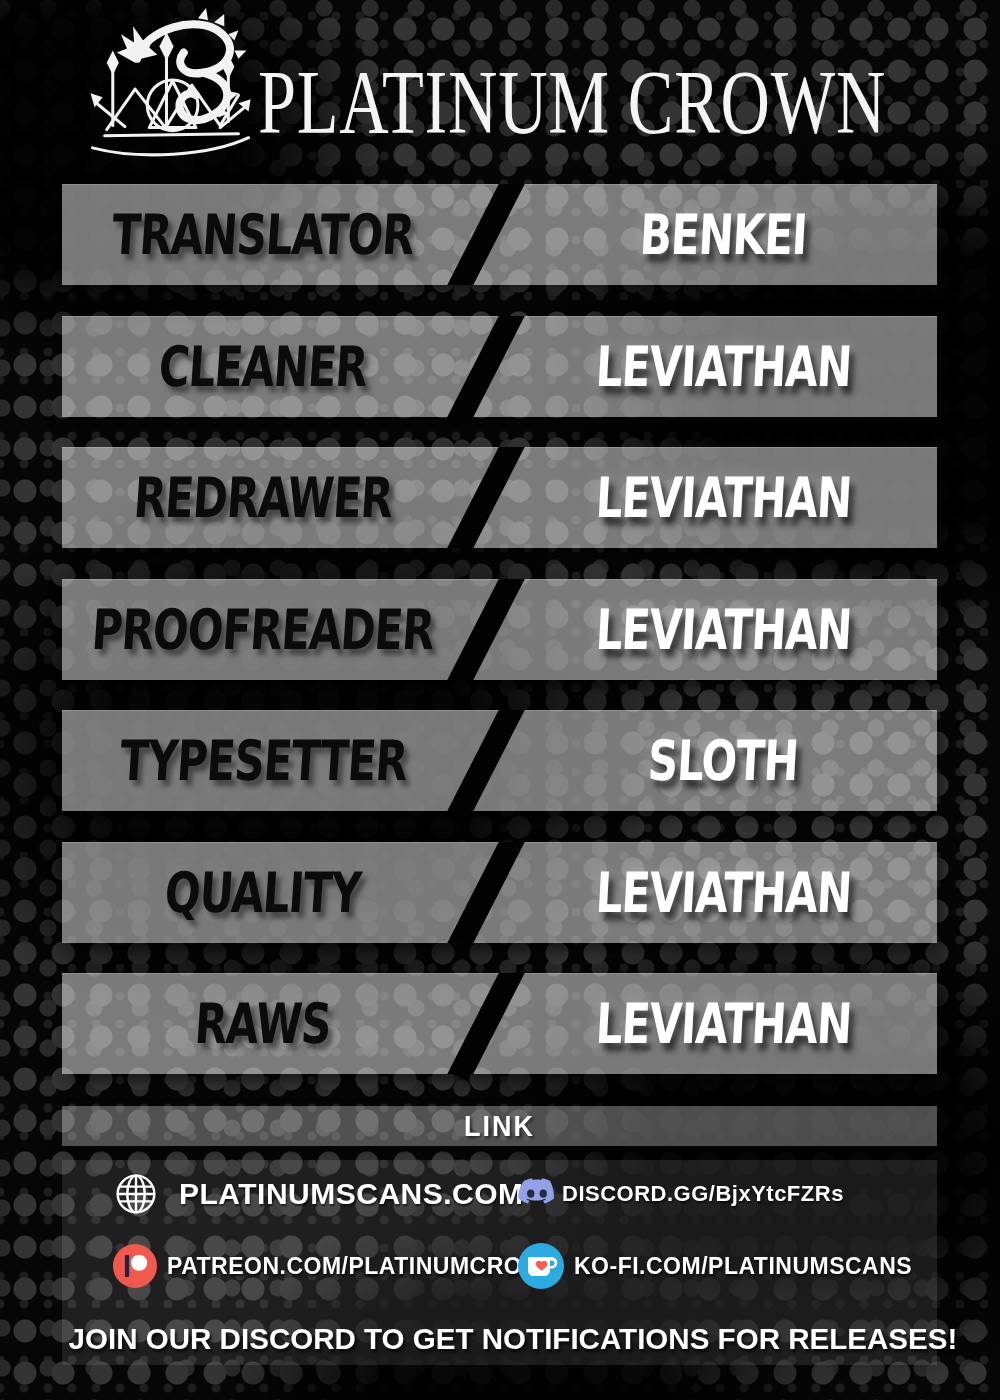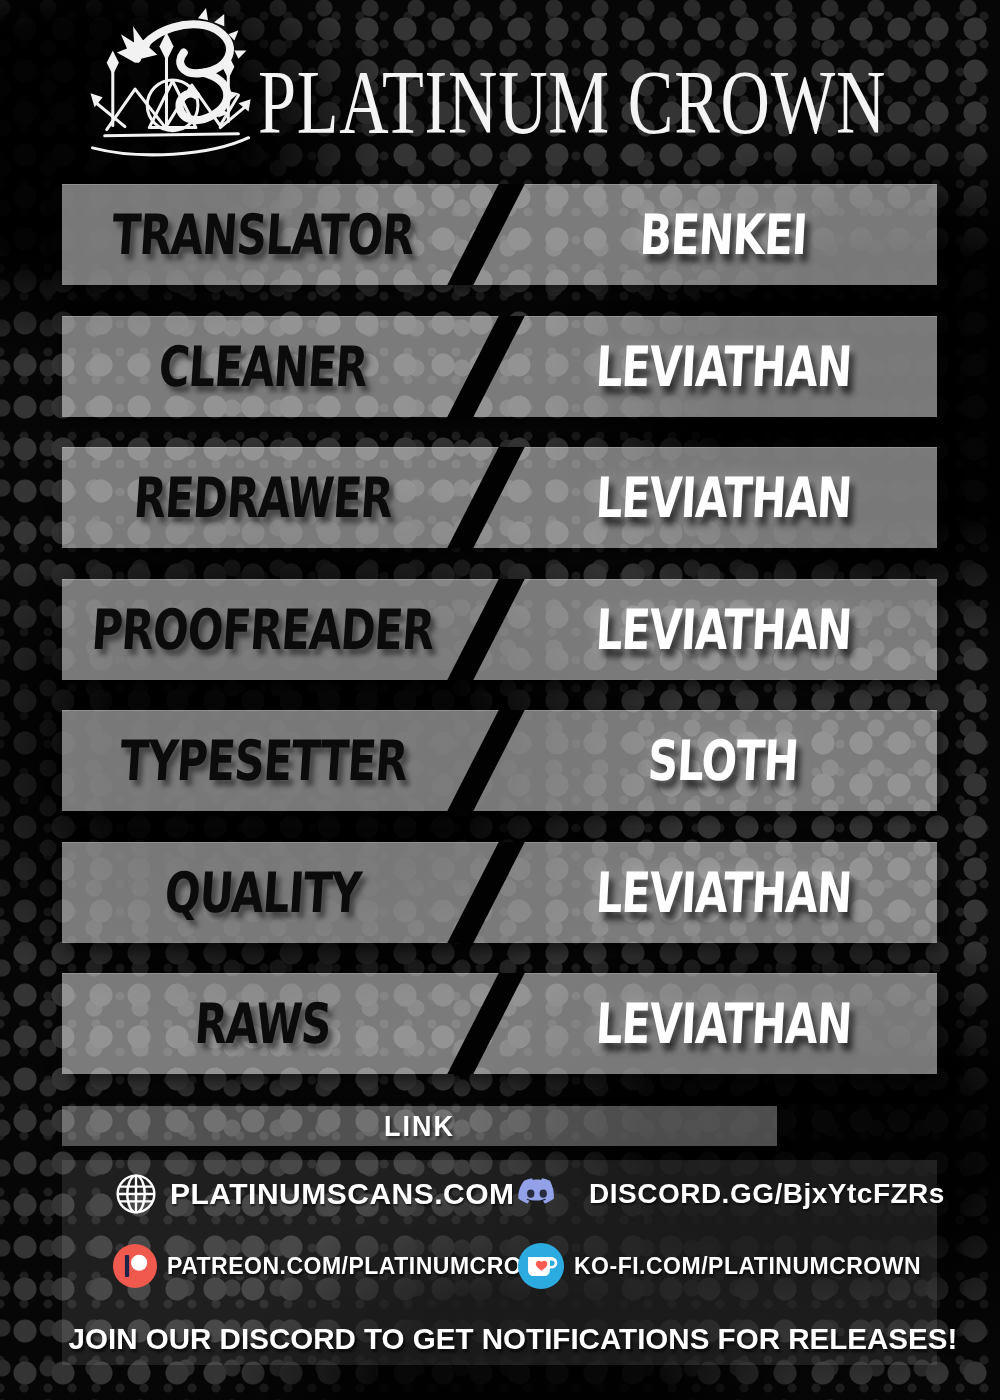--- a/index.html
+++ b/index.html
@@ -46,42 +46,42 @@
     transform:scaleY(1.32) skewX(-5deg);
     text-shadow:5px 5px 5px rgba(25,25,25,0.55);
   }
   .credit-name{
     font-family:"DejaVu Sans",sans-serif;font-weight:700;font-size:42px;color:#ffffff;
     letter-spacing:-1px;white-space:nowrap;
     transform:scaleY(1.32) skewX(-4deg);
     text-shadow:5px 6px 6px rgba(0,0,0,0.65), 0 0 14px rgba(255,255,255,0.25);
   }
   .link-bar{
-    position:absolute;left:62px;top:1106px;width:715px;height:40px;
+    position:absolute;left:62px;top:1106px;width:875px;height:40px;
     background:rgba(255,255,255,0.30);
     display:flex;align-items:center;justify-content:center;
     box-shadow:3px 4px 8px rgba(0,0,0,0.5);
   }
   .link-bar .link-title{
     font-weight:700;font-size:27px;color:#fff;letter-spacing:2px;
     transform:scaleY(1.1);text-shadow:2px 2px 3px rgba(0,0,0,0.6);
   }
   .links-panel{
     position:absolute;left:62px;top:1160px;width:875px;height:205px;
     background:rgba(255,255,255,0.10);
   }
   .link-item{position:absolute;display:flex;align-items:center;}
   .link-item .li-icon{flex:0 0 auto;display:block;}
   .link-text{color:#fff;font-weight:700;white-space:nowrap;text-shadow:1px 2px 2px rgba(0,0,0,0.6);}
   #link-web{left:52px;top:12px;}
   #link-web .li-icon{width:44px;height:44px;}
-  #link-web .link-text{margin-left:12px;font-size:30px;letter-spacing:0.5px;}
+  #link-web .link-text{margin-left:21px;font-size:30px;letter-spacing:0.5px;}
   #link-discord{left:455px;top:15px;}
   #link-discord .li-icon{width:40px;height:38px;}
-  #link-discord .link-text{margin-left:32px;font-size:28px;letter-spacing:0.5px;}
+  #link-discord .link-text{margin-left:5px;font-size:22px;letter-spacing:0.5px;}
   #link-patreon{left:51px;top:84px;}
   #link-patreon .li-icon{width:44px;height:44px;}
   #link-patreon .link-text{margin-left:10px;font-size:23px;letter-spacing:0.5px;}
   #link-kofi{left:456px;top:83px;}
   #link-kofi .li-icon{width:46px;height:46px;}
   #link-kofi .link-text{margin-left:10px;font-size:23px;letter-spacing:0.5px;}
   .footer-message{
     position:absolute;left:0;width:875px;top:162px;text-align:center;
     color:#fff;font-weight:700;font-size:30px;letter-spacing:0px;white-space:nowrap;
     transform:scaleX(0.985);transform-origin:center;
@@ -228,19 +228,19 @@
       <span class="link-text">PATREON.COM/PLATINUMCROWN</span>
     </div>
 
     <div class="link-item" id="link-kofi">
       <svg class="li-icon" viewBox="0 0 48 48">
         <circle cx="24" cy="24" r="24" fill="#2cabe1"></circle>
         <path fill="#ffffff" d="M10.5 14.5h23.8c3.9 0 6.7 2.7 6.7 6.1s-2.8 6.1-6.7 6.1h-1.1v1.9c0 3.2-2.6 5.9-5.8 5.9H16.3c-3.2 0-5.8-2.7-5.8-5.9z"></path>
         <path fill="#2cabe1" d="M33.4 18.3h1.6c1.9 0 3.2 1.1 3.2 2.8s-1.3 2.8-3.2 2.8h-1.6z"></path>
         <path fill="#ff5a52" d="M21.9 18.6c1.7 0 2.7 1.3 2.7 1.3s1-1.3 2.7-1.3c2 0 3.4 1.5 3.4 3.3 0 3.3-6.1 6.9-6.1 6.9s-6.1-3.6-6.1-6.9c0-1.8 1.4-3.3 3.4-3.3z"></path>
       </svg>
-      <span class="link-text">KO-FI.COM/PLATINUMCROWN</span>
+      <span class="link-text">KO-FI.COM/PLATINUMSCANS</span>
     </div>
 
     <div class="footer-message">JOIN OUR DISCORD TO GET NOTIFICATIONS FOR RELEASES!</div>
   </div>
 
 </div>
 
 </body></html>

